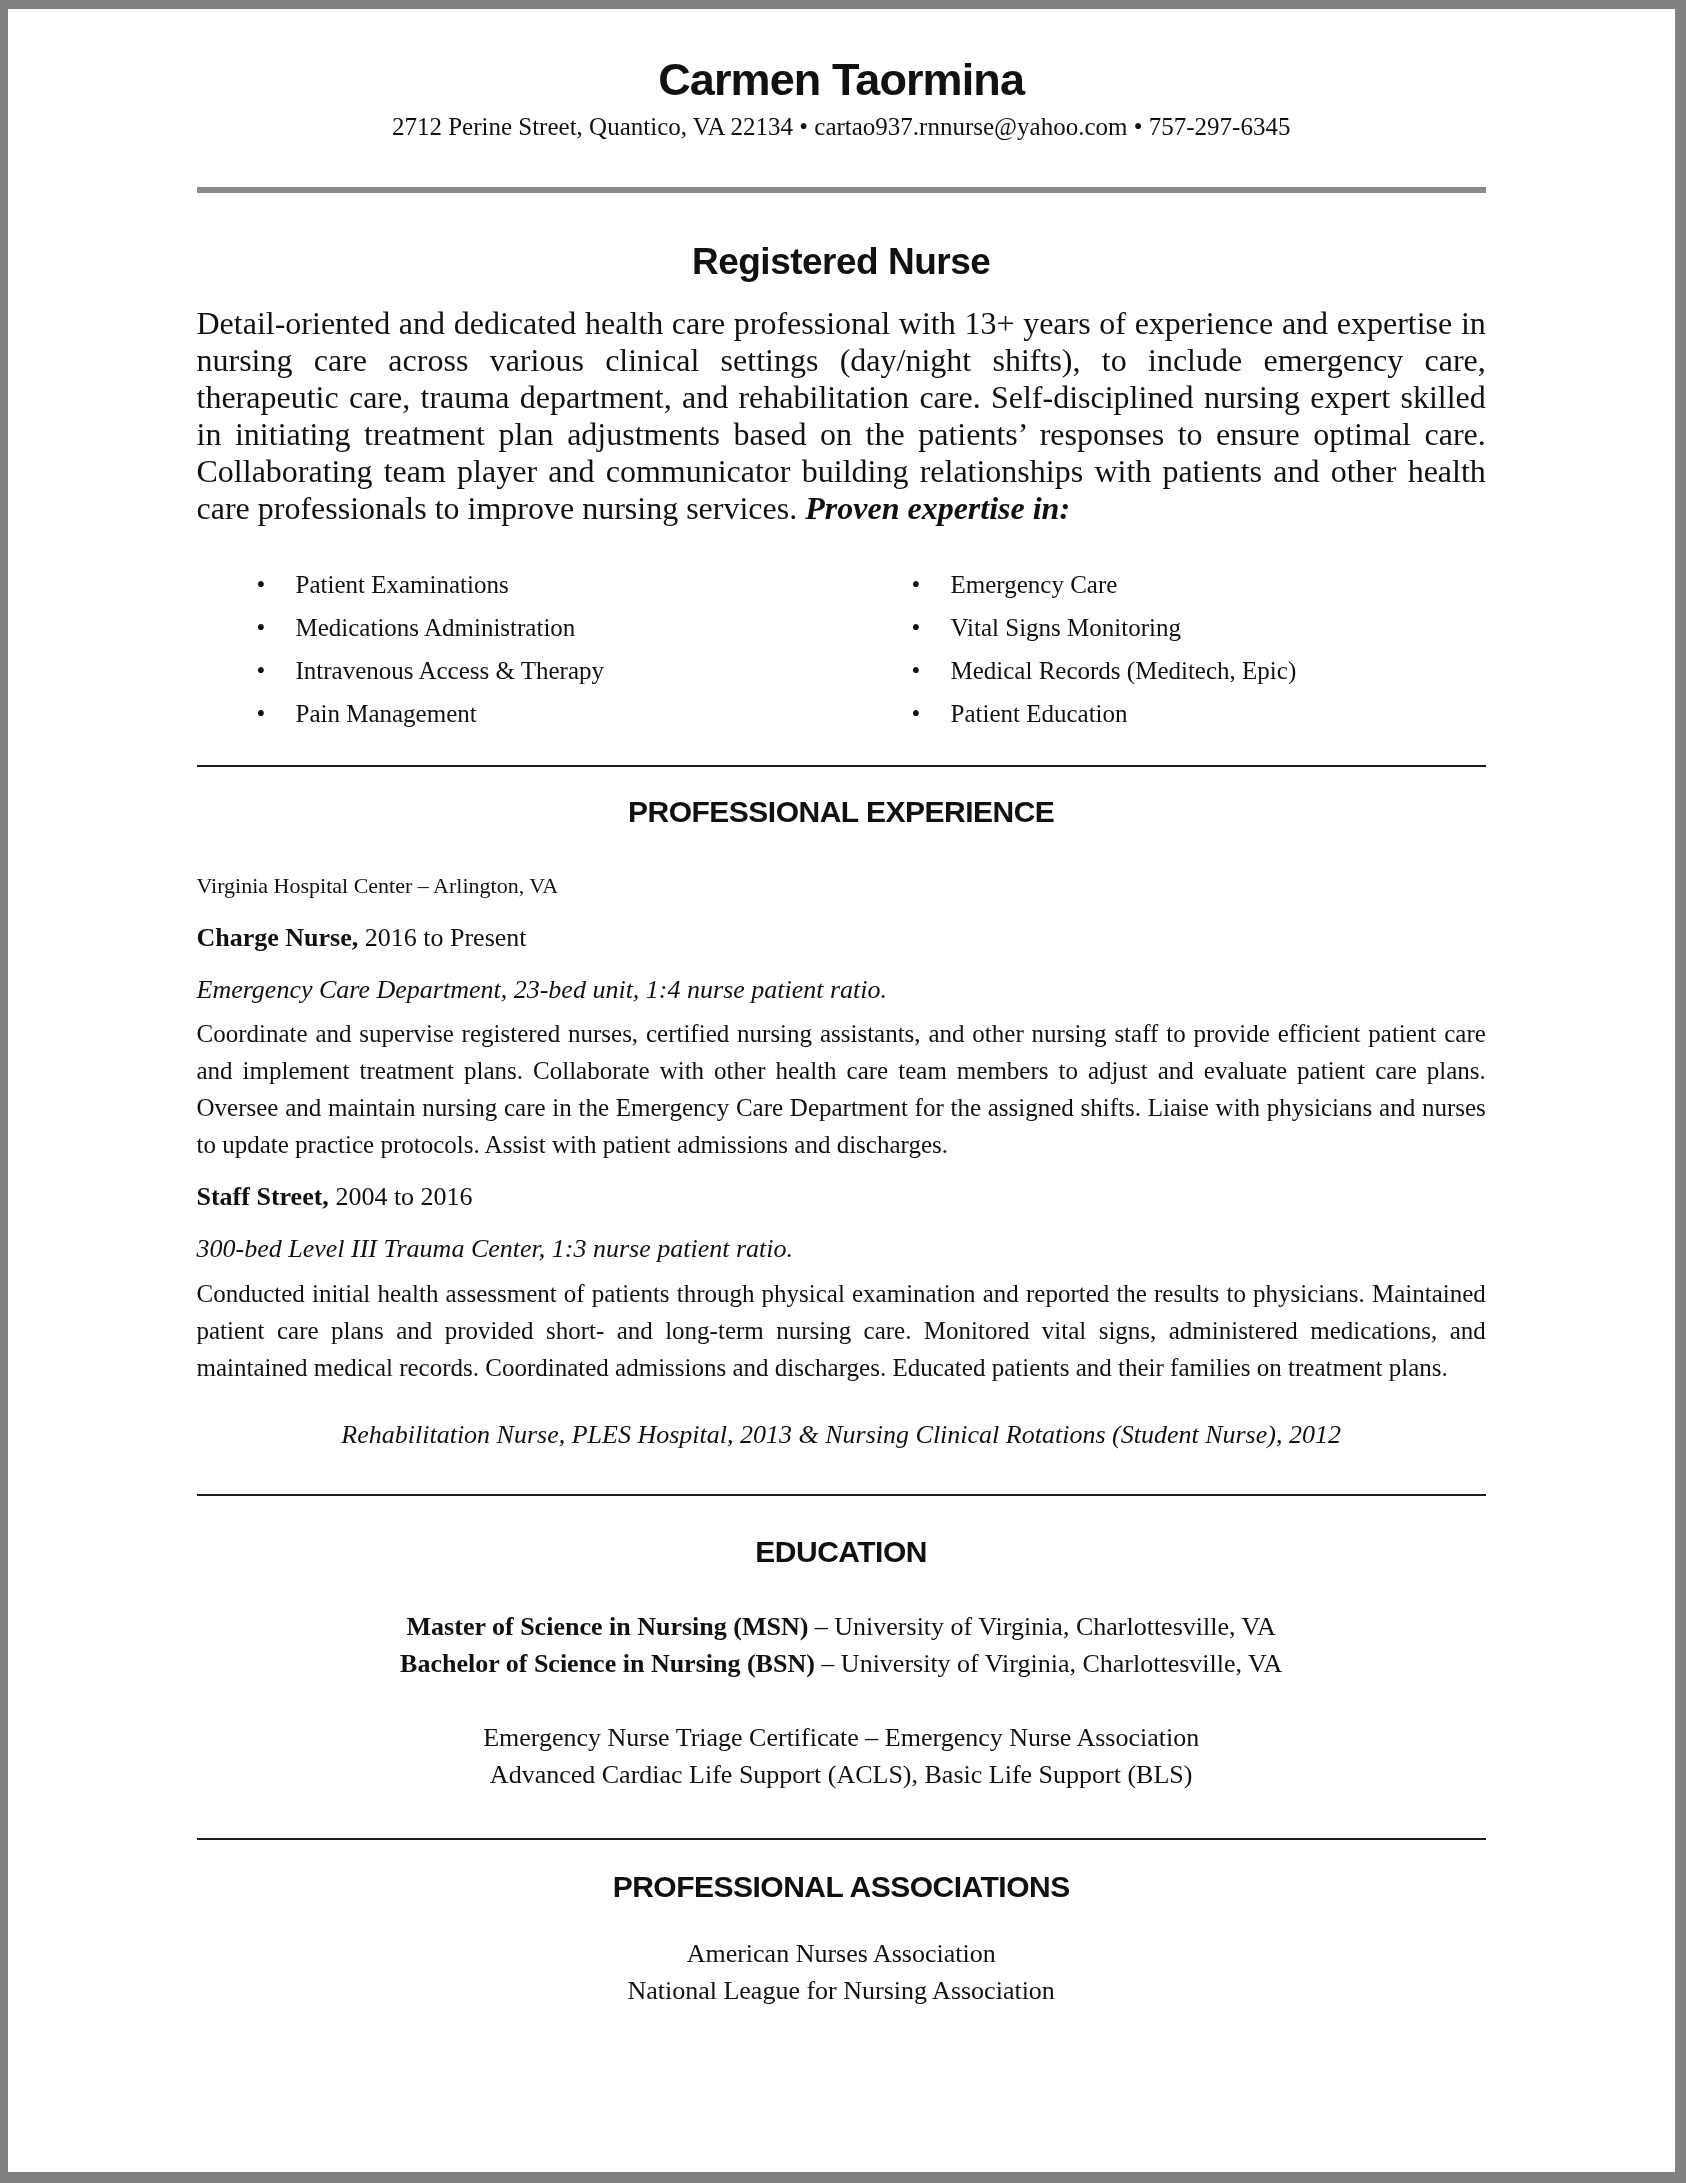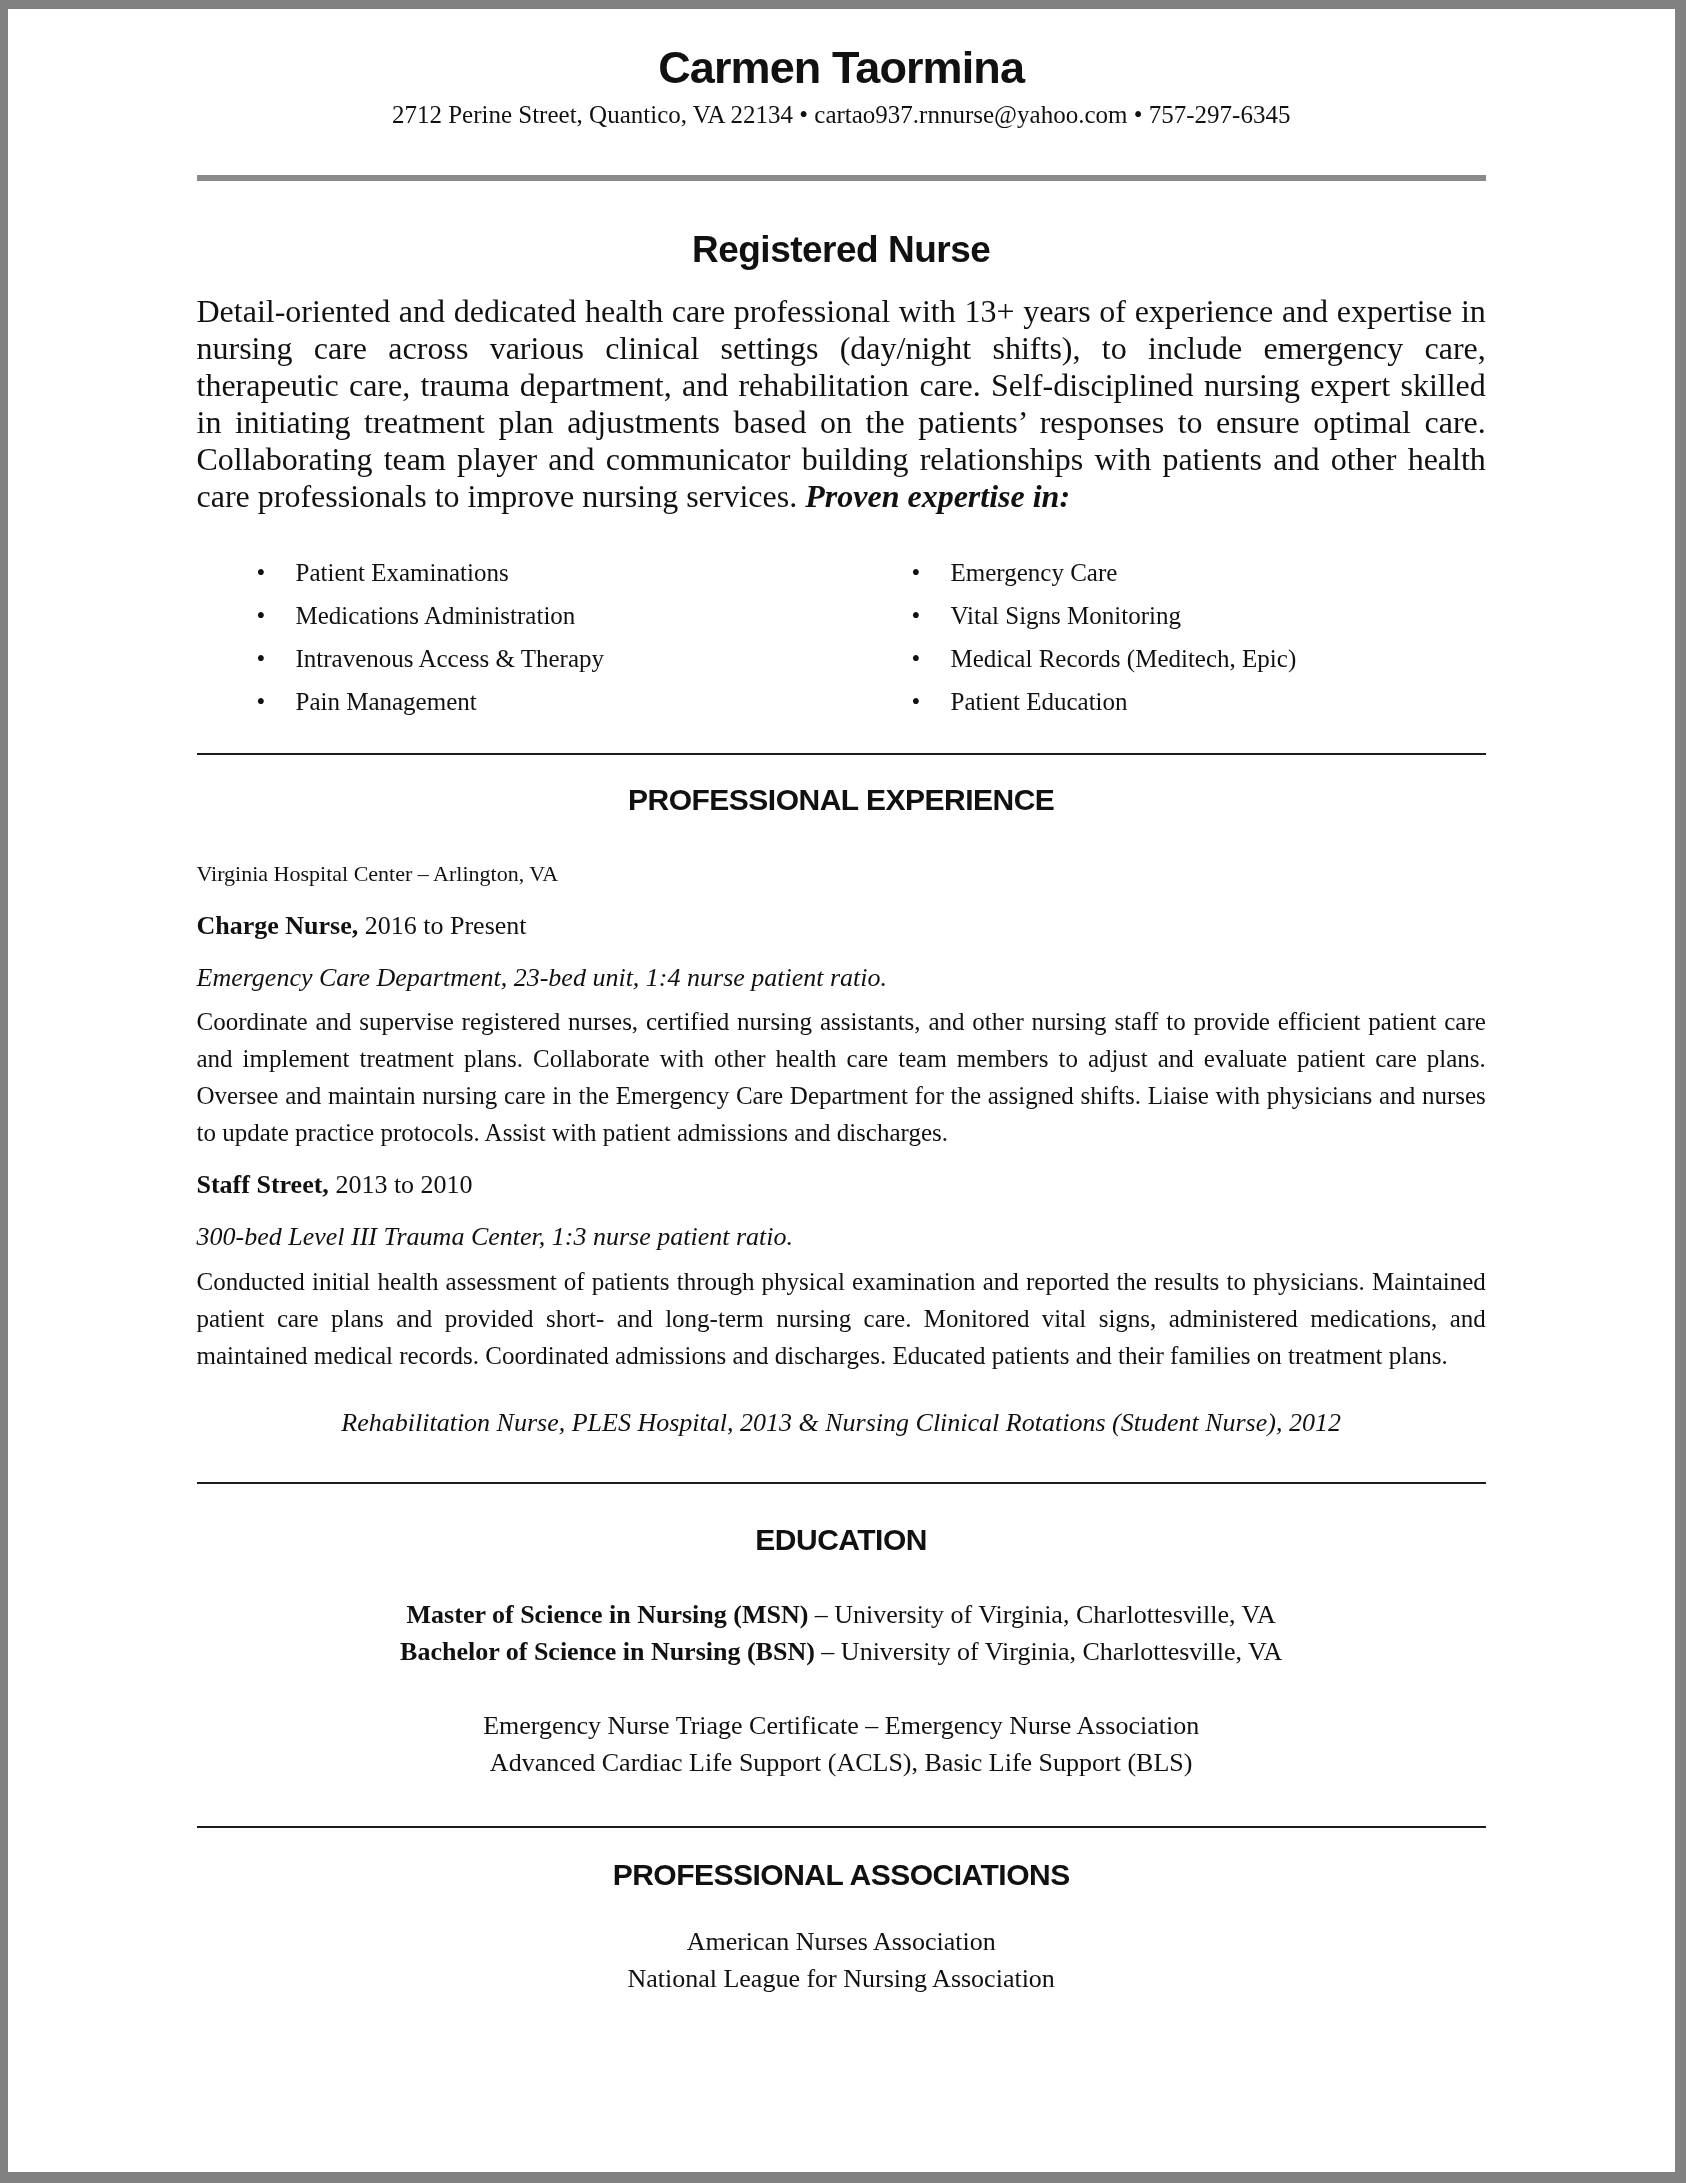--- a/index.html
+++ b/index.html
@@ -11,21 +11,21 @@
     font-family: "Liberation Serif", "DejaVu Serif", serif;
     color: #111111;
   }
   .sheet {
     position: absolute;
     top: 9.4px; left: 7.5px; right: 11.2px; bottom: 11.2px;
     background: #ffffff;
     padding-top: 34px;
     overflow: hidden;
   }
-  .content { margin: 0 189px; }
+  .content { margin: 12px 189px; }
   .content > * { margin: 0; }
 
   
   .sans { font-family: "Liberation Sans", "DejaVu Sans", sans-serif; font-weight: 700; }
   .candidate-name {
     text-align: center;
     font-size: 45px;
     line-height: 1.1;
     letter-spacing: -0.9px;
   }
@@ -156,21 +156,21 @@
 
     <hr class="rule-thin">
 
     <div class="section-heading sans experience">PROFESSIONAL EXPERIENCE</div>
 
     <div class="company">Virginia Hospital Center – Arlington, VA</div>
     <div class="role-line"><span class="role">Charge Nurse,</span><span> 2016 to Present</span></div>
     <div class="unit-line">Emergency Care Department, 23-bed unit, 1:4 nurse patient ratio.</div>
     <p class="job-paragraph">Coordinate and supervise registered nurses, certified nursing assistants, and other nursing staff to provide efficient patient care and implement treatment plans. Collaborate with other health care team members to adjust and evaluate patient care plans. Oversee and maintain nursing care in the Emergency Care Department for the assigned shifts. Liaise with physicians and nurses to update practice protocols. Assist with patient admissions and discharges.</p>
 
-    <div class="role-line"><span class="role">Staff Street,</span><span> 2013 to 2010</span></div>
+    <div class="role-line"><span class="role">Staff Street,</span><span> 2004 to 2016</span></div>
     <div class="unit-line">300-bed Level III Trauma Center, 1:3 nurse patient ratio.</div>
     <p class="job-paragraph">Conducted initial health assessment of patients through physical examination and reported the results to physicians. Maintained patient care plans and provided short- and long-term nursing care.  Monitored vital signs, administered medications, and maintained medical records. Coordinated admissions and discharges. Educated patients and their families on treatment plans.</p>
 
     <div class="additional-exp">Rehabilitation Nurse, PLES Hospital, 2013 &amp; Nursing Clinical Rotations (Student Nurse), 2012</div>
 
     <hr class="rule-thin edu">
 
     <div class="section-heading sans education">EDUCATION</div>
 
     <div class="degrees">

